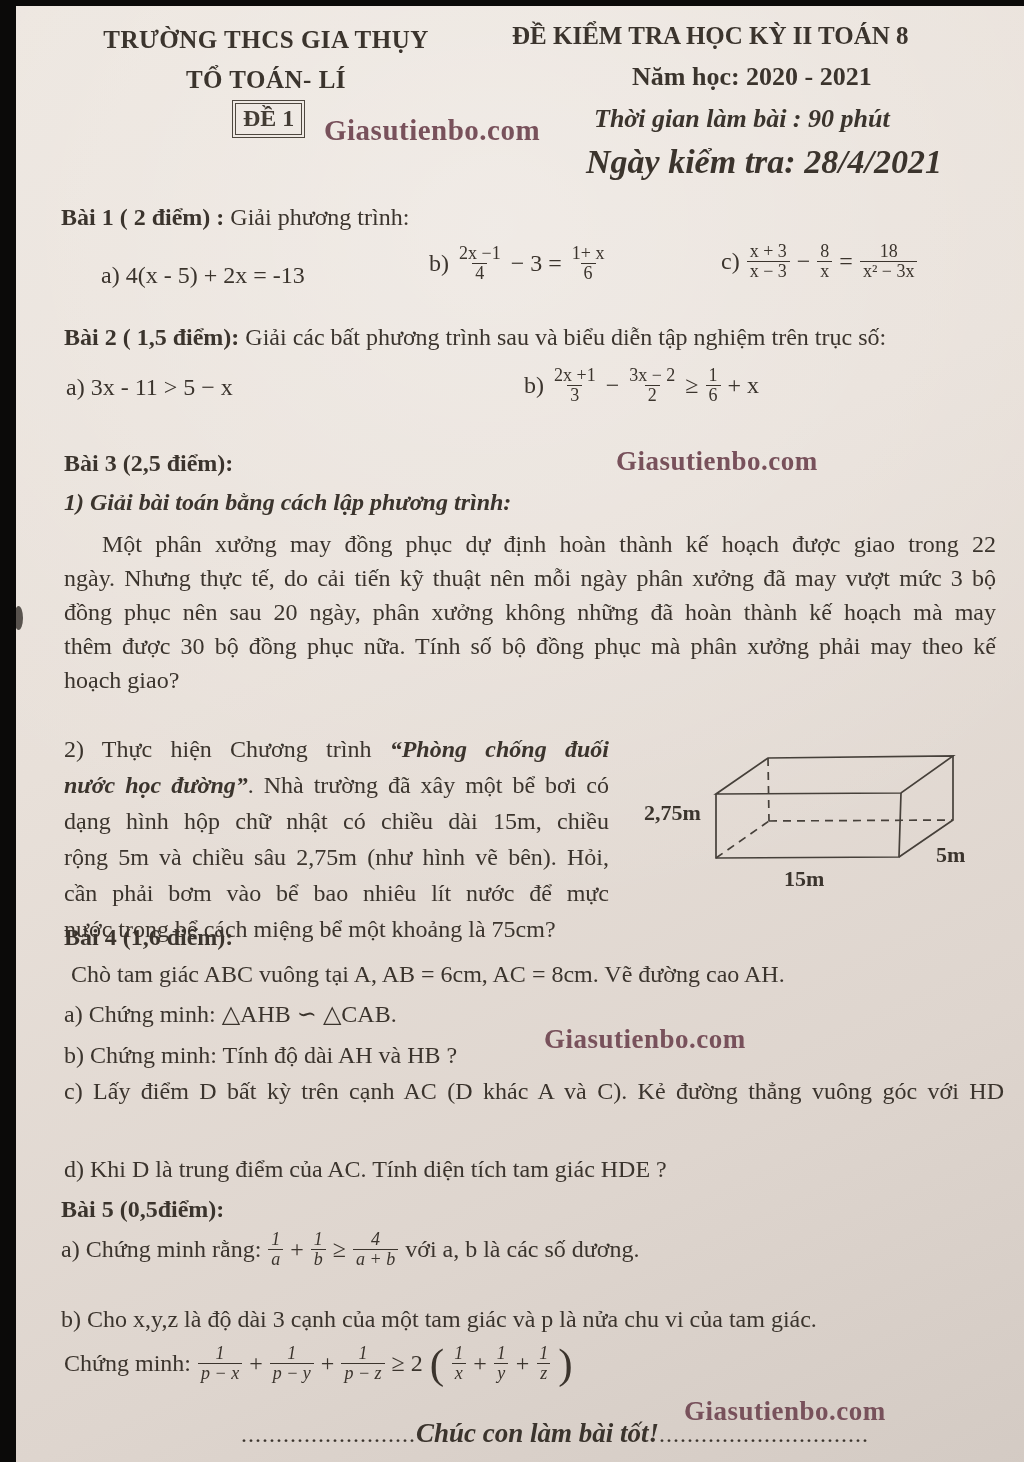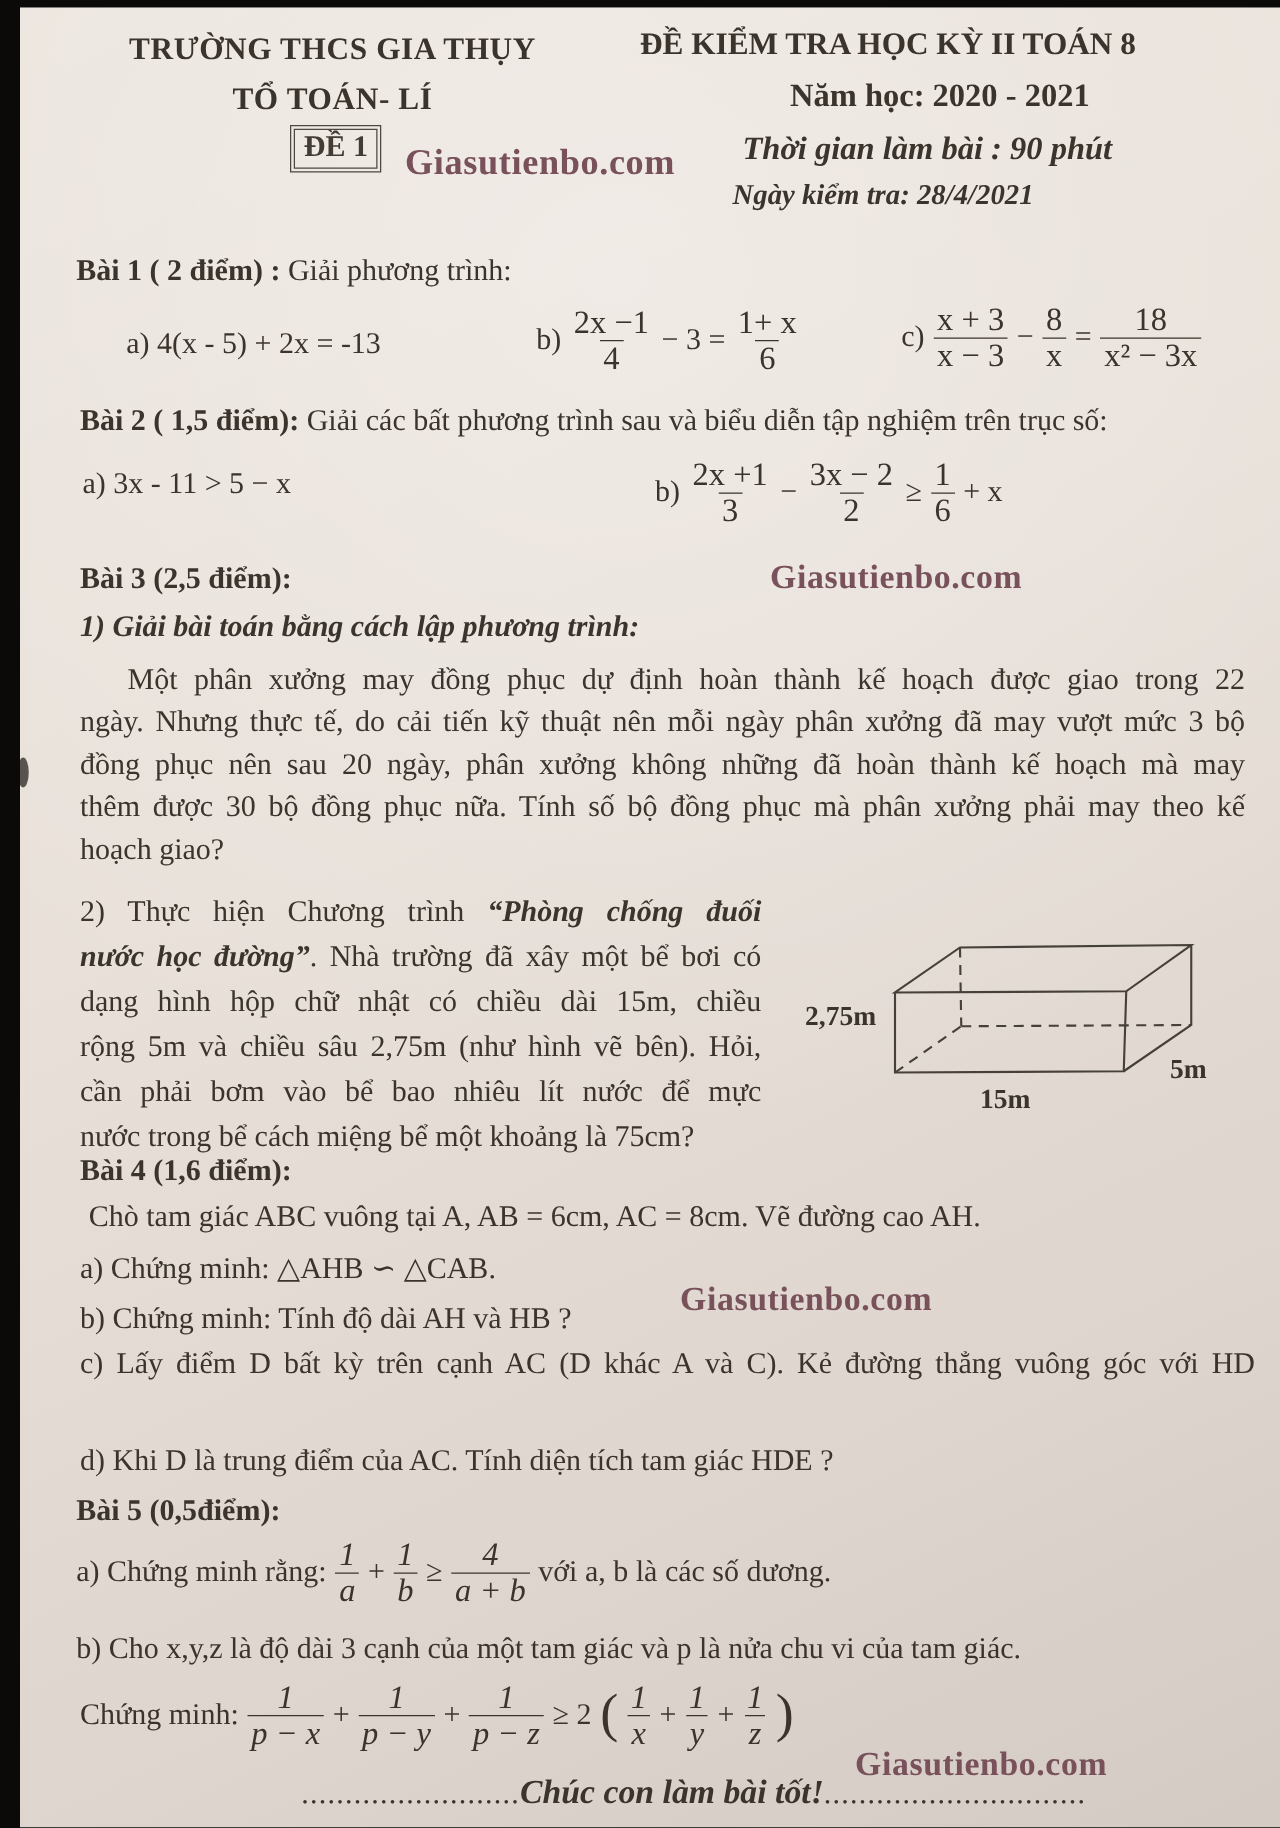--- a/index.html
+++ b/index.html
@@ -27,21 +27,21 @@
   .wm { font-weight:bold; color:#78515b; letter-spacing:0.5px; }
 
   .de-box {
     border:4px double #4e473f;
     padding:1px 7px 3px;
     font-weight:bold;
     color:#433c34;
   }
 
   .mrow { display:flex; align-items:center; gap:7px; white-space:nowrap; }
-  .frac { display:inline-flex; flex-direction:column; align-items:center; line-height:1.08; font-size:26px; }
+  .frac { display:inline-flex; flex-direction:column; align-items:center; line-height:1.08; font-size:18px; }
   .frac .den { border-top:1.8px solid #3b342d; }
   .frac .num, .frac .den { padding:0 3px; text-align:center; }
   .paren { font-size:180%; font-weight:400; line-height:0.85; }
 
   .hat { font-style:italic; position:relative; display:inline-block; padding:5px 3px 0; }
   .hat::before {
     content:""; position:absolute; left:0; right:0; top:-4px; height:13px;
     border:2px solid transparent; border-top-color:#3b342d; border-radius:50%;
   }
 
@@ -67,21 +67,21 @@
   <div class="abs b" style="left:60px; top:20px; width:380px; text-align:center; font-size:25px; letter-spacing:0.5px;">TRƯỜNG THCS GIA THỤY</div>
   <div class="abs b" style="left:60px; top:60px; width:380px; text-align:center; font-size:25px; letter-spacing:0.5px;">TỔ TOÁN- LÍ</div>
   <div class="abs" style="left:216px; top:99px;">
     <span class="de-box">ĐỀ 1</span>
   </div>
   <div class="abs wm" style="left:308px; top:108px; font-size:29px;">Giasutienbo.com</div>
 
   <div class="abs b" style="left:496px; top:16px; font-size:25px;">ĐỀ KIỂM TRA HỌC KỲ II TOÁN 8</div>
   <div class="abs b" style="left:616px; top:56px; font-size:26px;">Năm học: 2020 - 2021</div>
   <div class="abs bi" style="left:578px; top:98px; font-size:26px;">Thời gian làm bài : 90 phút</div>
-  <div class="abs bi" style="left:570px; top:137px; font-size:23px;">Ngày kiểm tra: 28/4/2021</div>
+  <div class="abs bi" style="left:570px; top:137px; font-size:34px;">Ngày kiểm tra: 28/4/2021</div>
 
   <div class="abs" style="left:45px; top:198px;">
     <span class="b">Bài 1 ( 2 điểm) :</span>
     <span>Giải phương trình:</span>
   </div>
 
   <div class="abs" style="left:85px; top:256px;">
     <span>a)</span>
     <span>4(x - 5) + 2x = -13</span>
   </div>
@@ -152,21 +152,21 @@
   <div class="abs bi" style="left:48px; top:483px;">1) Giải bài toán bằng cách lập phương trình:</div>
 
   <div class="abs par1" style="left:48px; top:521px;">
     <div class="jline" style="padding-left:38px;">Một phân xưởng may đồng phục dự định hoàn thành kế hoạch được giao trong 22</div>
     <div class="jline">ngày. Nhưng thực tế, do cải tiến kỹ thuật  nên mỗi ngày phân xưởng đã may vượt mức 3 bộ</div>
     <div class="jline">đồng phục nên sau 20 ngày, phân xưởng không những đã hoàn thành kế hoạch mà may</div>
     <div class="jline">thêm được 30 bộ đồng phục nữa. Tính số bộ đồng phục mà phân xưởng phải may theo kế</div>
     <div class="jline jline-end">hoạch giao?</div>
   </div>
 
-  <div class="abs par2" style="left:48px; top:706px;">
+  <div class="abs par2" style="left:48px; top:725px;">
     <div class="jline">
       <span>2) Thực hiện Chương trình </span><span class="bi">“Phòng chống đuối</span>
     </div>
     <div class="jline">
       <span class="bi">nước học đường”</span><span>. Nhà trường đã xây một bể bơi có</span>
     </div>
     <div class="jline">dạng hình hộp chữ nhật có chiều dài 15m, chiều</div>
     <div class="jline">rộng 5m và chiều sâu 2,75m (như hình vẽ bên). Hỏi,</div>
     <div class="jline">cần phải bơm vào bể bao nhiêu lít nước để mực</div>
     <div class="jline jline-end">nước trong bể cách miệng bể một khoảng là 75cm?</div>

